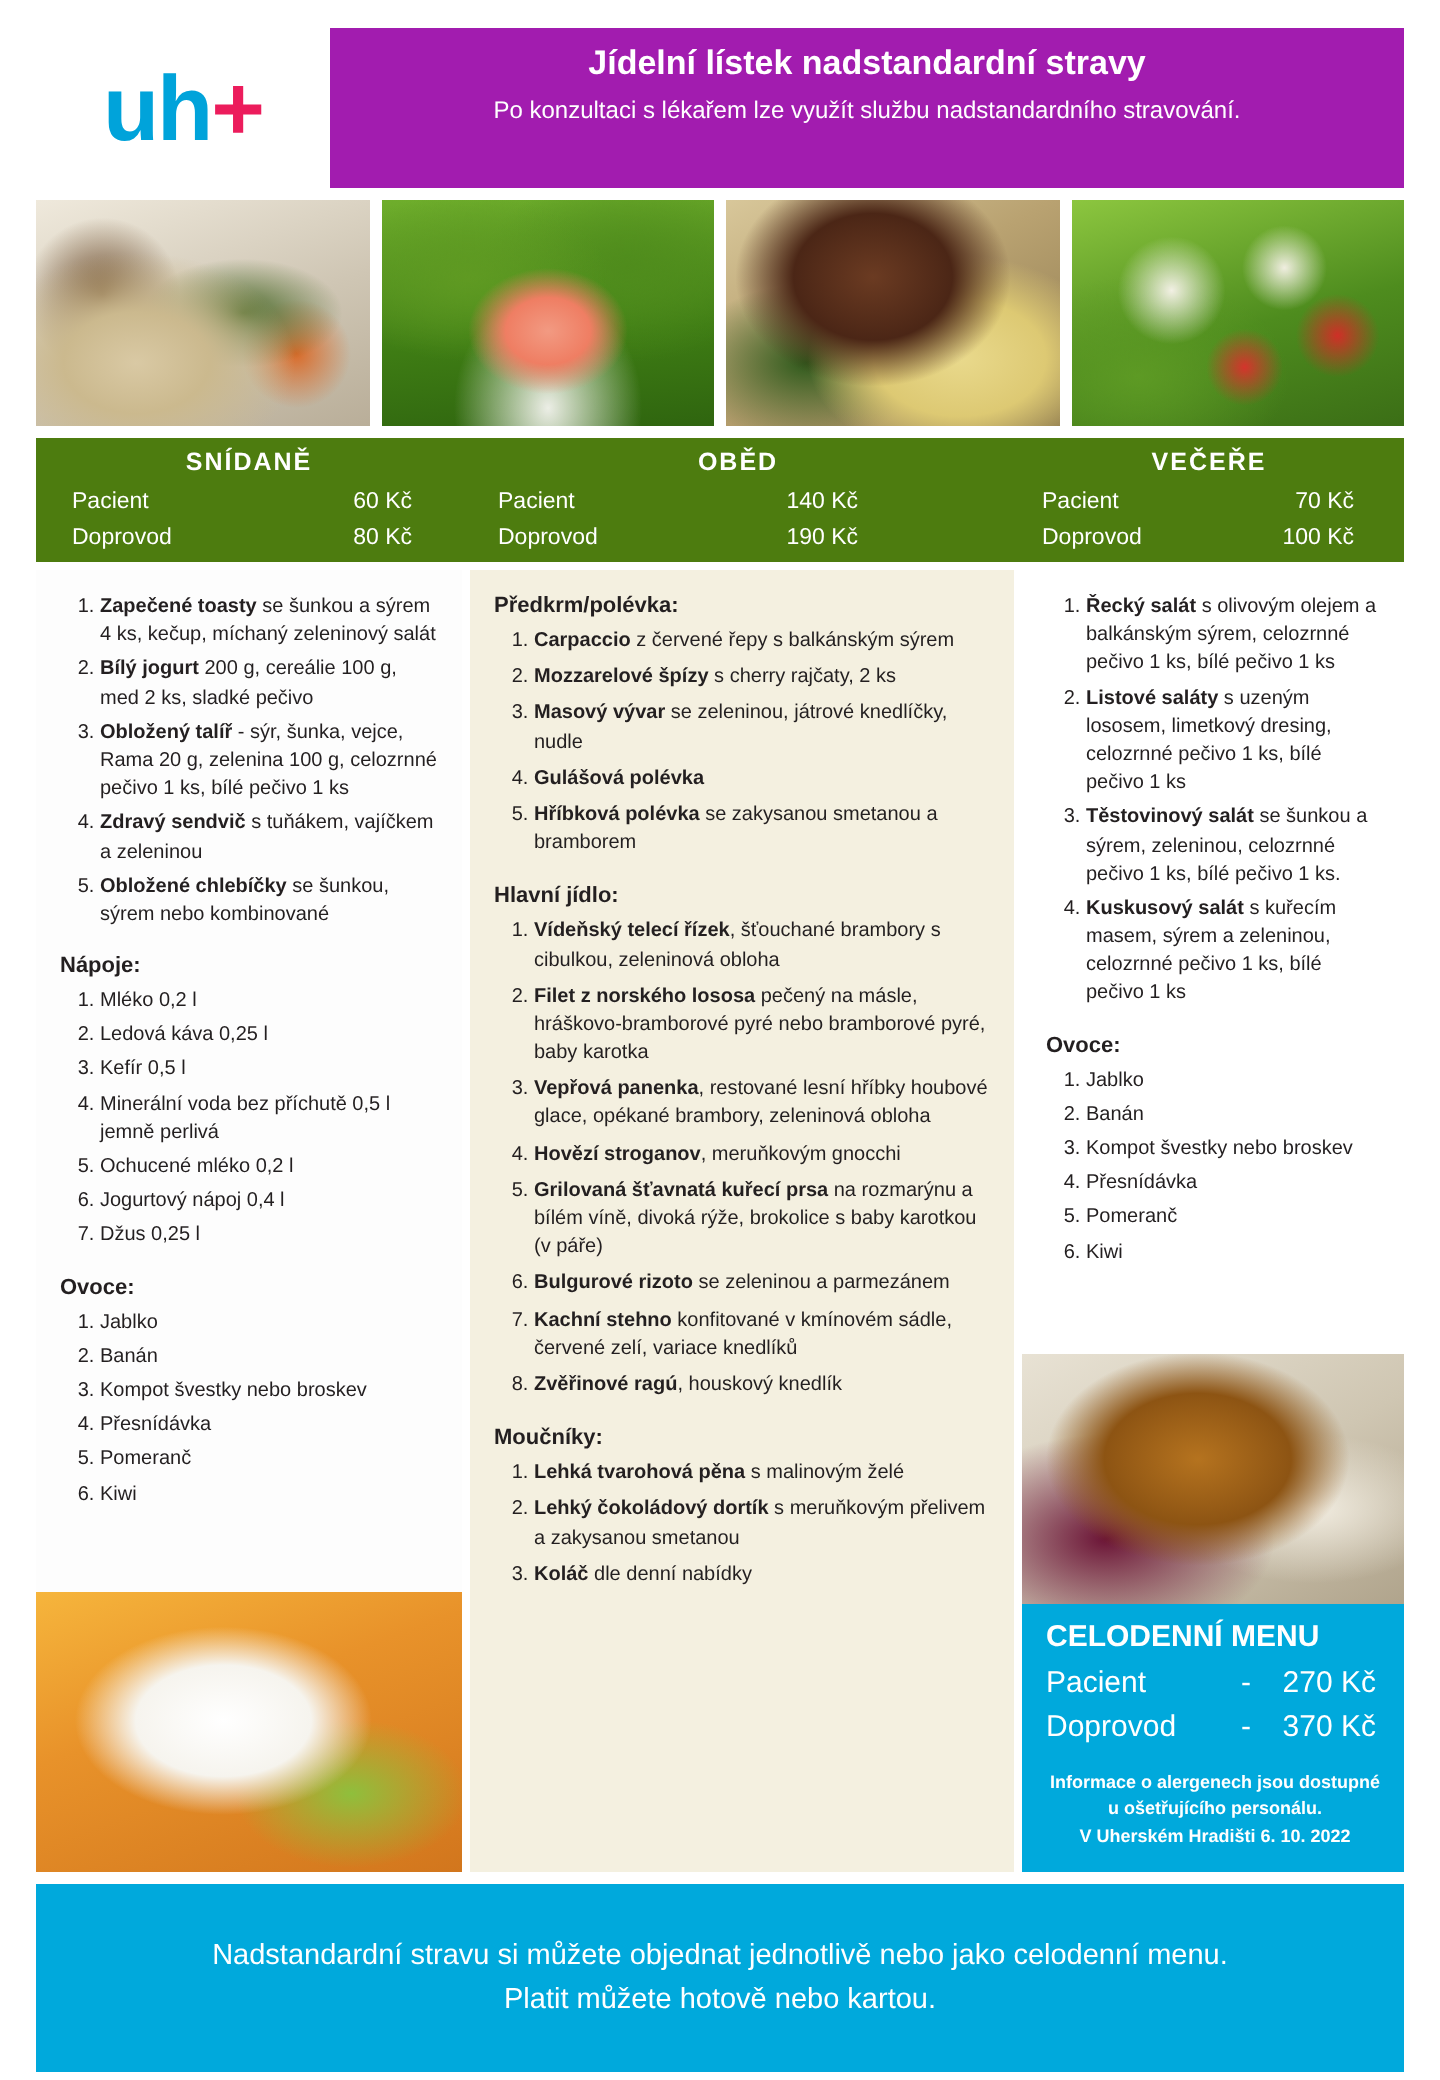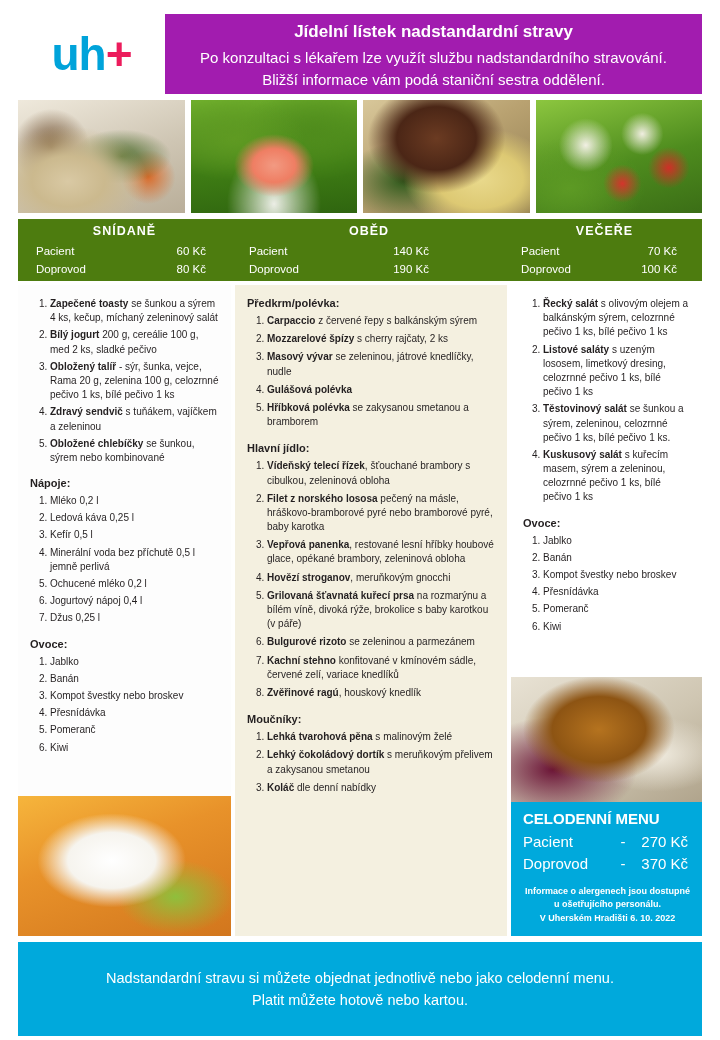--- a/index.html
+++ b/index.html
@@ -13,21 +13,21 @@
   }
   .page { position:relative; width:720px; height:1040px; background:#fff; }
 
   
   .header { position:absolute; left:18px; top:14px; width:684px; height:80px; display:flex; }
   .logo-box { width:147px; height:80px; background:#ffffff; display:flex; align-items:center; justify-content:center; }
   .logo-text { font-size:46px; font-weight:bold; color:#00a3da; letter-spacing:-1px; line-height:1; }
   .logo-text .plus { color:#ec1c5c; }
   .header-banner { flex:1; background:#a21caf; color:#fff; padding:8px 10px 0 10px; text-align:center; }
   .header-title { font-size:17px; font-weight:bold; line-height:1.2; margin-bottom:5px; }
-  .header-sub { font-size:15px; line-height:1.45; }
+  .header-sub { font-size:12px; line-height:1.45; }
 
   
   .photos { position:absolute; left:18px; top:100px; width:684px; height:113px; display:flex; gap:6px; }
   .photo { flex:1; position:relative; overflow:hidden; }
 
   
   .p1 { background:
       radial-gradient(ellipse at 30% 72%, #d9c9a4 0%, #cbb98e 22%, rgba(203,185,142,0) 48%),
       radial-gradient(ellipse at 62% 50%, #4c6b2b 0%, rgba(76,107,43,0) 34%),
       radial-gradient(circle at 78% 68%, #d96b2a 0%, rgba(217,107,42,0) 18%),
@@ -125,21 +125,20 @@
 
 <div class="page">
 
   <div class="header">
     <div class="logo-box">
       <div class="logo-text"><span>uh</span><span class="plus">+</span></div>
     </div>
     <div class="header-banner">
       <div class="header-title">Jídelní lístek nadstandardní stravy</div>
       <div class="header-sub">Po konzultaci s lékařem lze využít službu nadstandardního stravování.</div>
-      <div class="header-sub">Bližší informace vám podá staniční sestra oddělení.</div>
     </div>
   </div>
 
   <div class="photos">
     <div class="photo p1"></div>
     <div class="photo p2"></div>
     <div class="photo p3"></div>
     <div class="photo p4"></div>
   </div>
 

